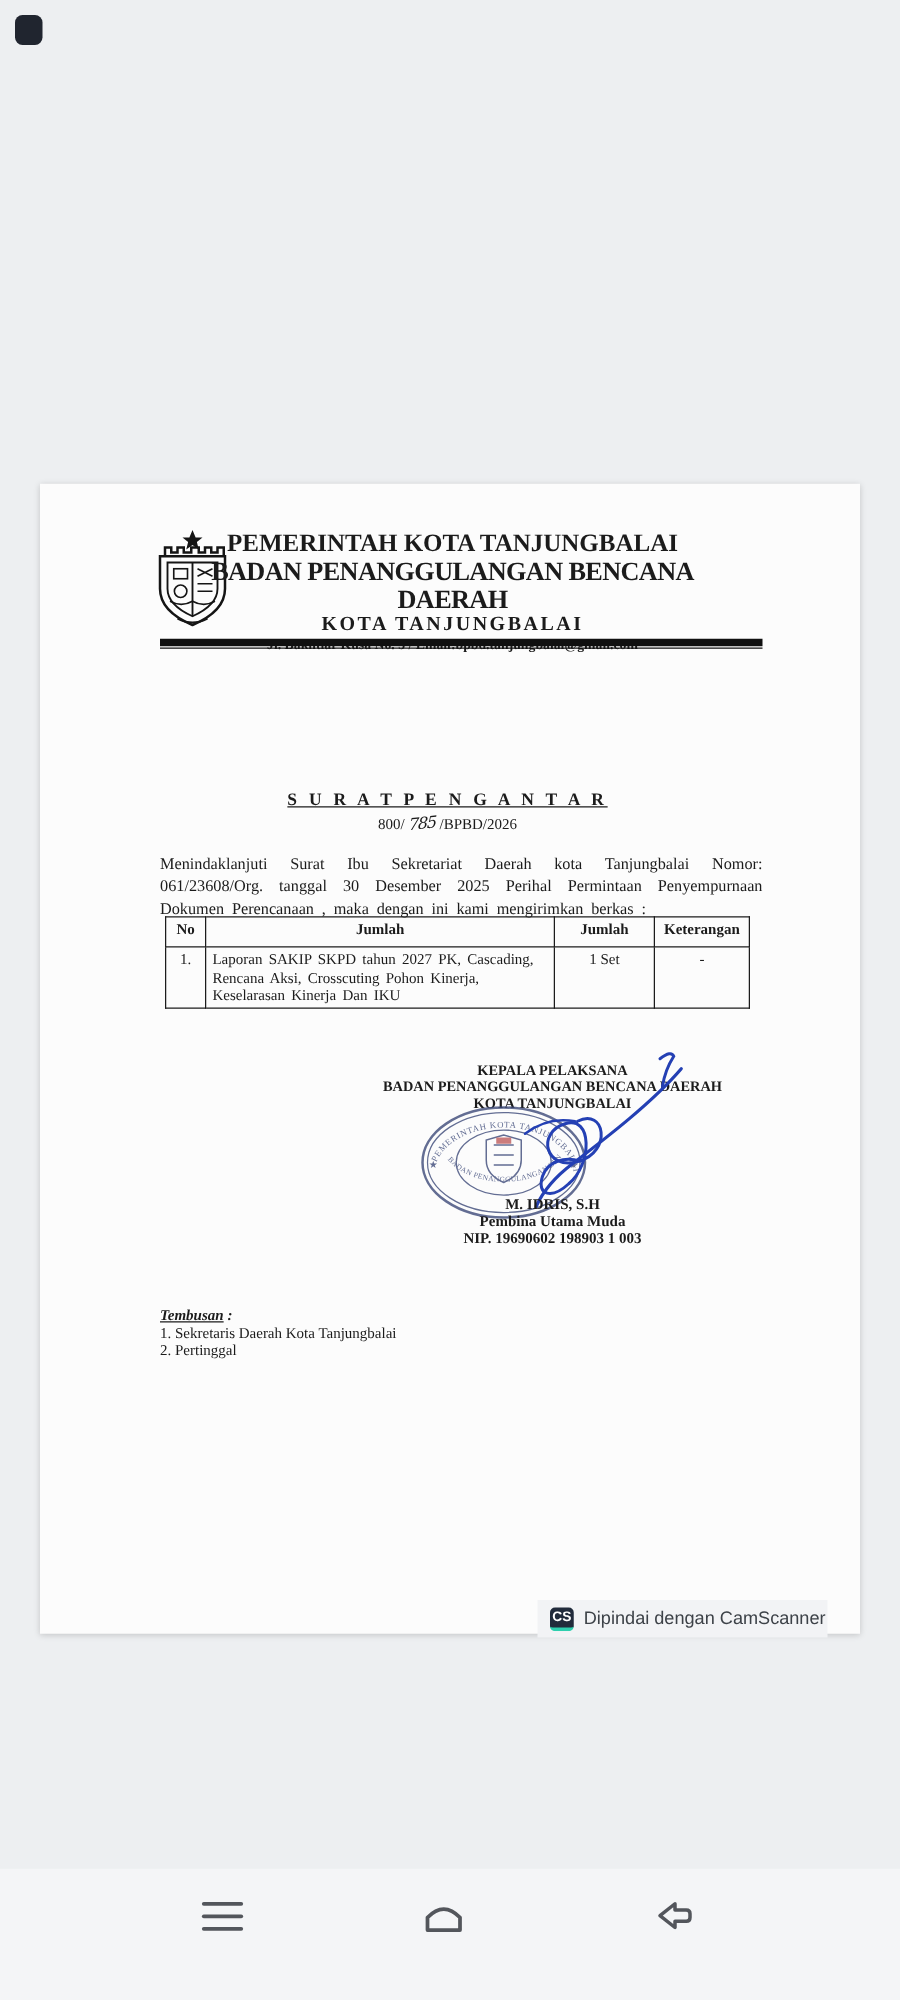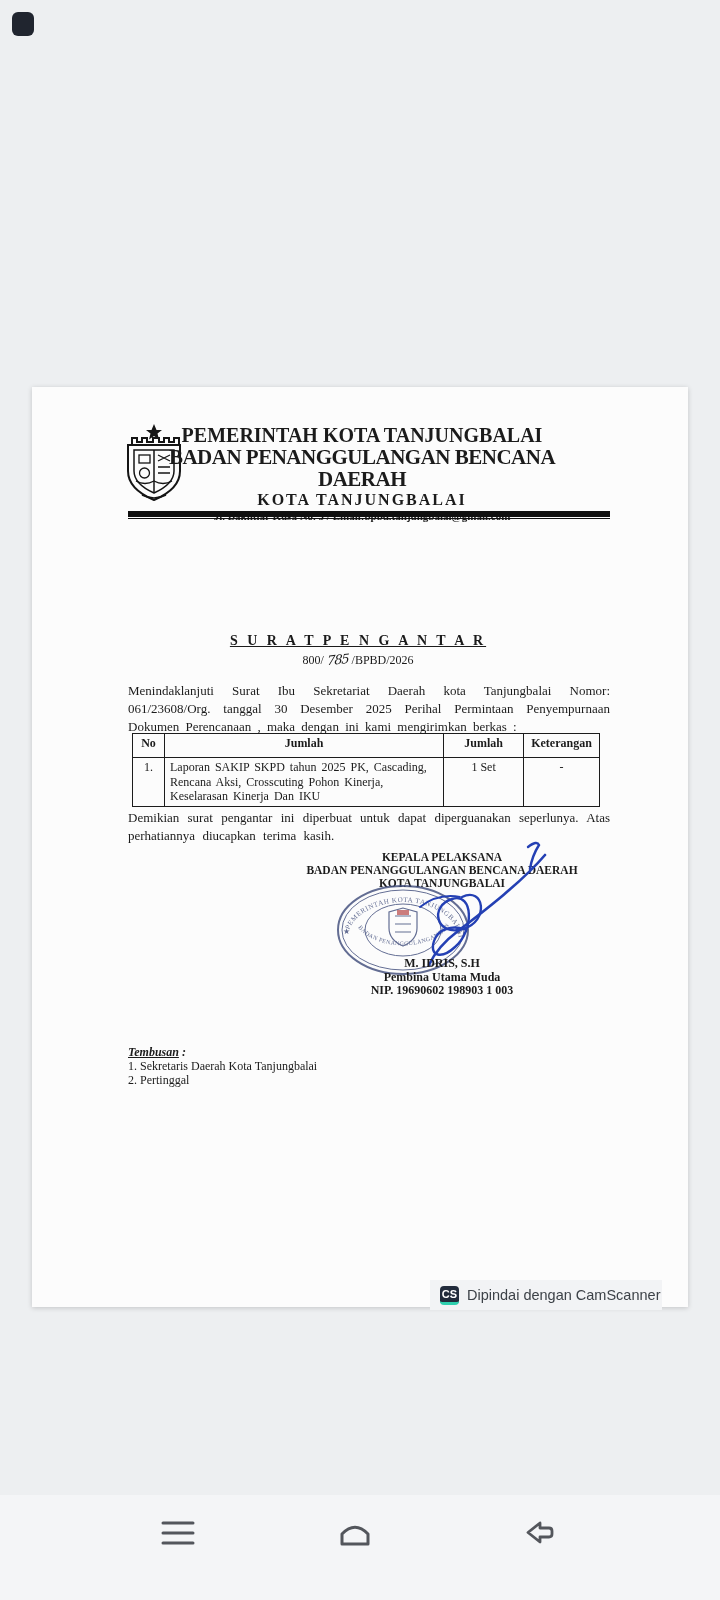--- a/index.html
+++ b/index.html
@@ -125,28 +125,27 @@
         </colgroup>
       <tbody>
           <tr>
         <th>No</th>
         <th>Jumlah</th>
         <th>Jumlah</th>
         <th>Keterangan</th>
       </tr>
       <tr>
         <td class="c">1.</td>
-        <td class="uraian">Laporan SAKIP SKPD tahun 2025 PK, Cascading, Rencana Aksi, Crosscuting Pohon Kinerja, Keselarasan Kinerja Dan IKU</td>
+        <td class="uraian">Laporan SAKIP SKPD tahun 2027 PK, Cascading, Rencana Aksi, Crosscuting Pohon Kinerja, Keselarasan Kinerja Dan IKU</td>
         <td class="c">1 Set</td>
         <td class="c">-</td>
       </tr>
     </tbody>
       </table>
 
-    <div class="para para2">Demikian surat pengantar ini diperbuat untuk dapat diperguanakan seperlunya. Atas perhatiannya diucapkan terima kasih.</div>
 
     <div class="sig-head">
       <div>KEPALA PELAKSANA</div>
       <div>BADAN PENANGGULANGAN BENCANA DAERAH</div>
       <div>KOTA TANJUNGBALAI</div>
     </div>
 
     <svg class="stamp-svg" viewBox="0 0 136 92">
       <defs>
         <path id="arcTop" d="M 12 56 A 56 38 0 0 1 124 56"></path>

